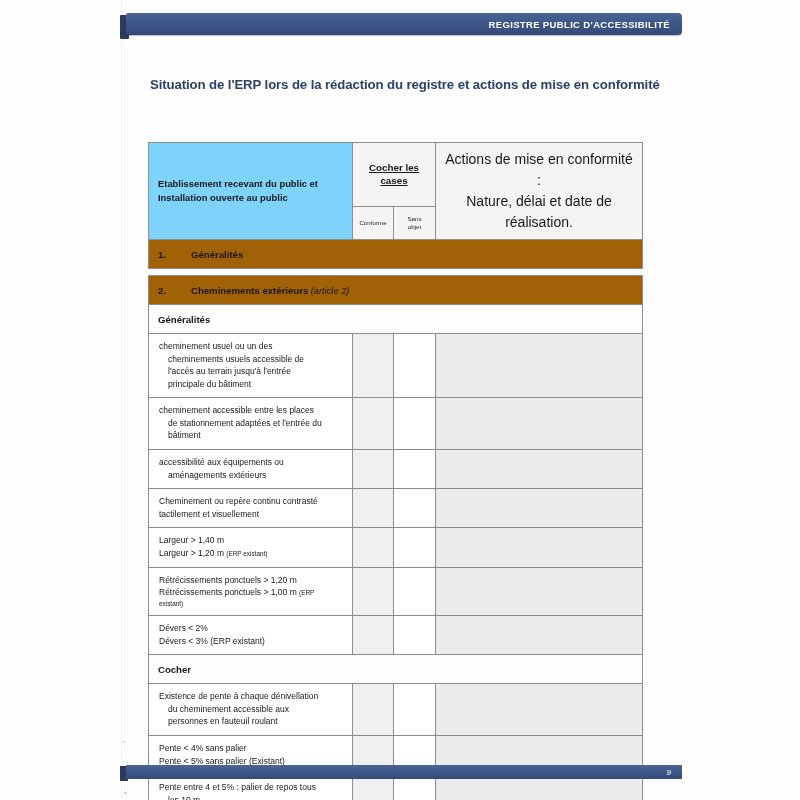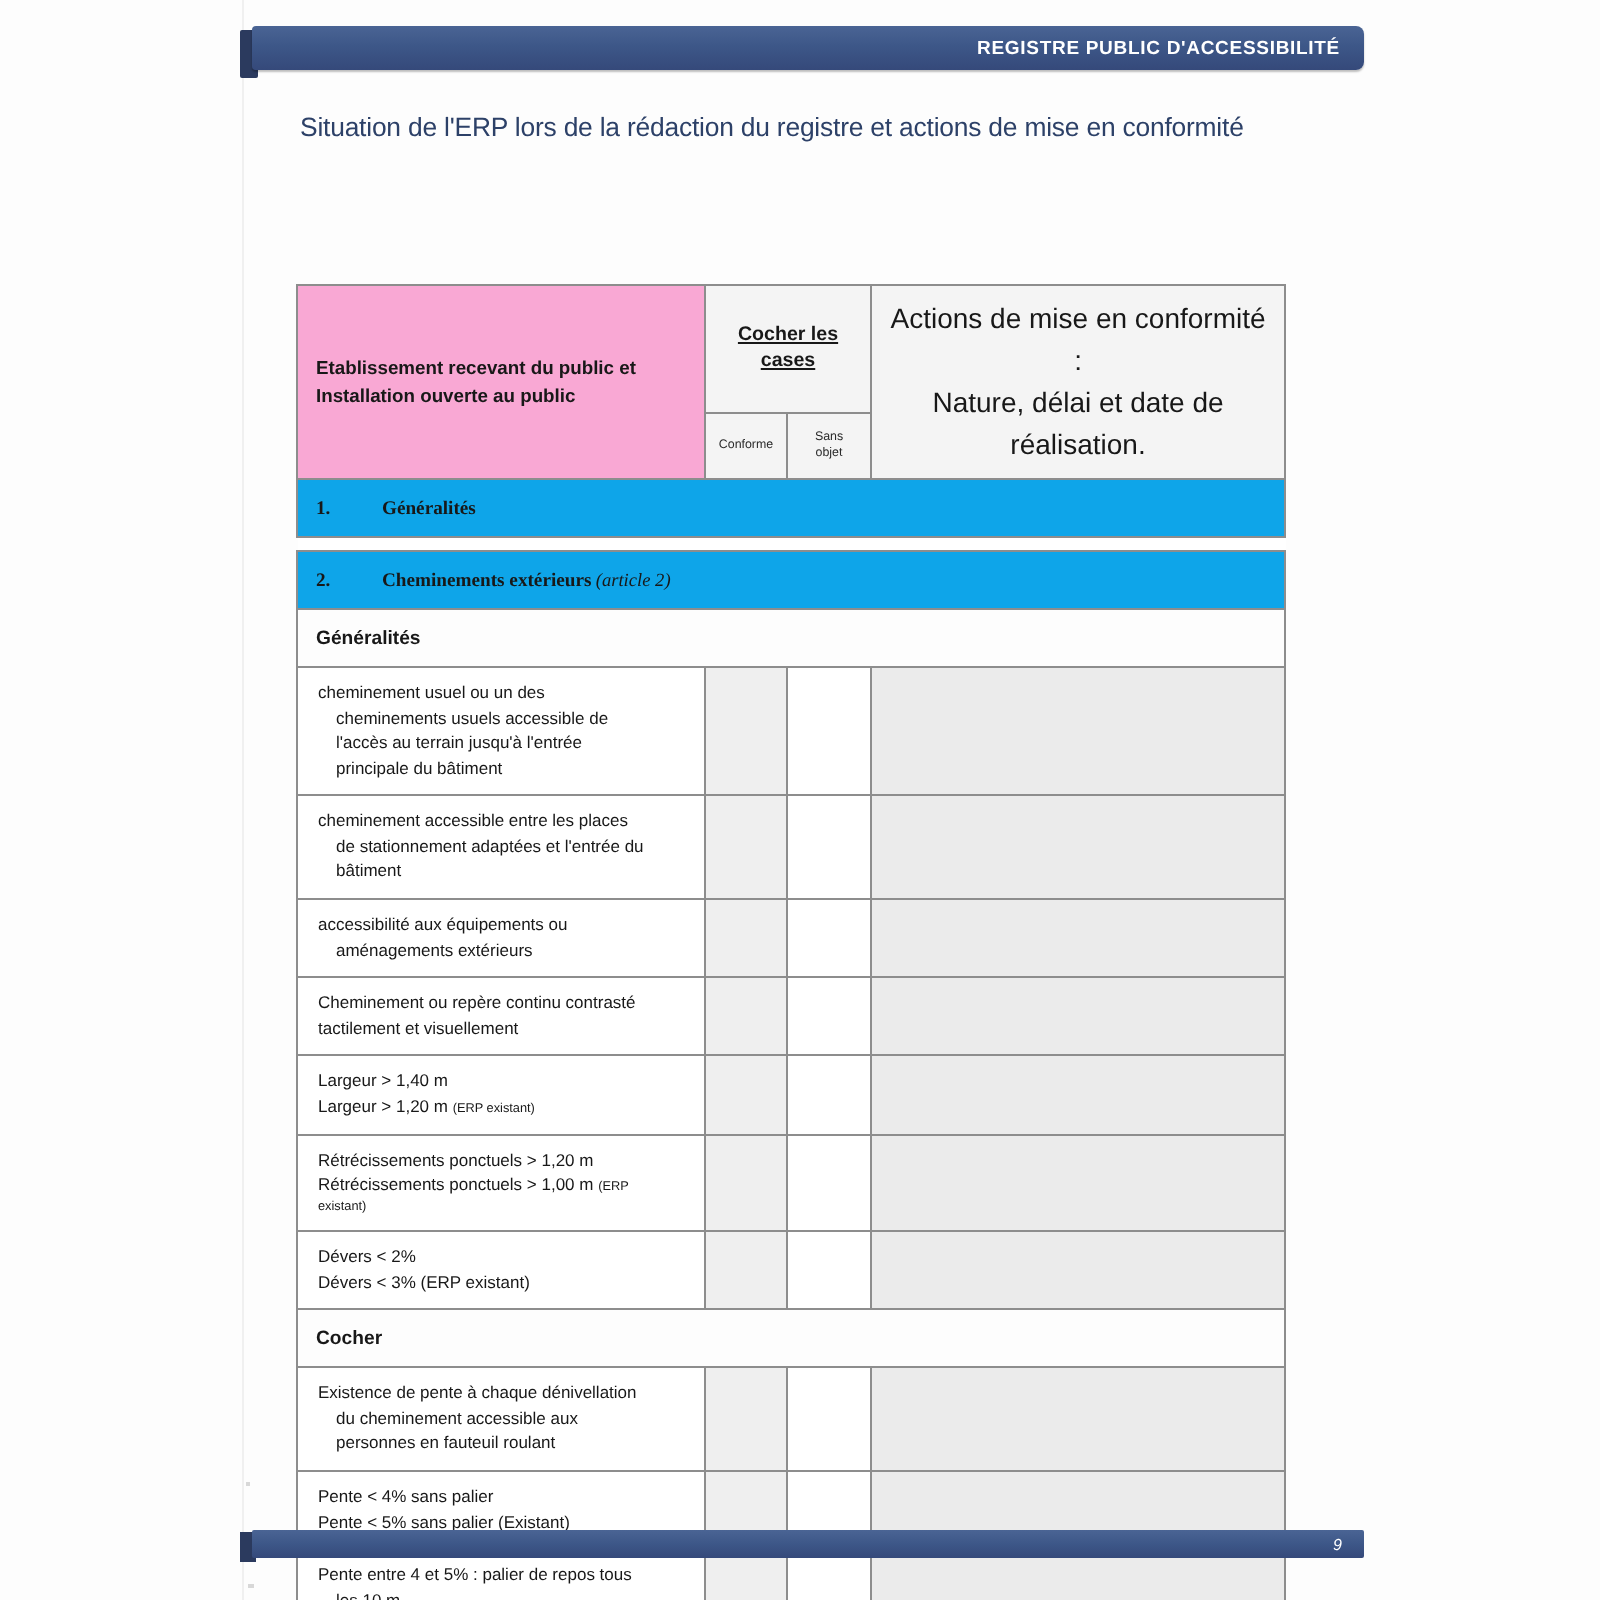--- a/index.html
+++ b/index.html
@@ -70,24 +70,24 @@
     width: 9px;
     height: 24px;
     background: #2b3a5e;
     border-radius: 1px;
   }
 
   
   #doc-title {
     position: absolute;
     left: 150px;
-    top: 56px;
+    top: 77px;
     width: 520px;
     font-size: 13.2px;
-    font-weight: normal;
+    font-weight: bold;
     color: #2d4168;
     letter-spacing: -0.1px;
     white-space: nowrap;
   }
 
   
   #checklist-table {
     position: absolute;
     left: 148px;
     top: 142px;
@@ -103,21 +103,21 @@
     vertical-align: top;
   }
 
   col.c-label   { width: 204px; }
   col.c-conf    { width: 41px; }
   col.c-sans    { width: 42px; }
   col.c-actions { width: 207px; }
 
   
   .th-label {
-    background: #f9a8d4;
+    background: #7dd3fc;
     font-weight: bold;
     font-size: 9.4px;
     line-height: 1.45;
     padding: 9px 8px 9px 9px !important;
     vertical-align: middle !important;
   }
   .th-cocher {
     background: #f4f4f4;
     font-weight: bold;
     font-size: 9.8px;
@@ -142,25 +142,24 @@
     font-weight: normal;
     font-size: 14px;
     text-align: center;
     line-height: 1.5;
     padding: 6px 6px !important;
     vertical-align: middle !important;
   }
 
   
   .row-chapter td {
-    background: #0ea5e9;
+    background: #a16207;
     height: 22px;
     vertical-align: middle !important;
     padding: 3px 0 3px 9px !important;
-    font-family: Liberation Serif, serif;
   }
   .chapter-num {
     font-weight: bold;
     font-size: 9.6px;
     display: inline-block;
     width: 33px;
   }
   .chapter-name {
     font-weight: bold;
     font-size: 9.6px;

